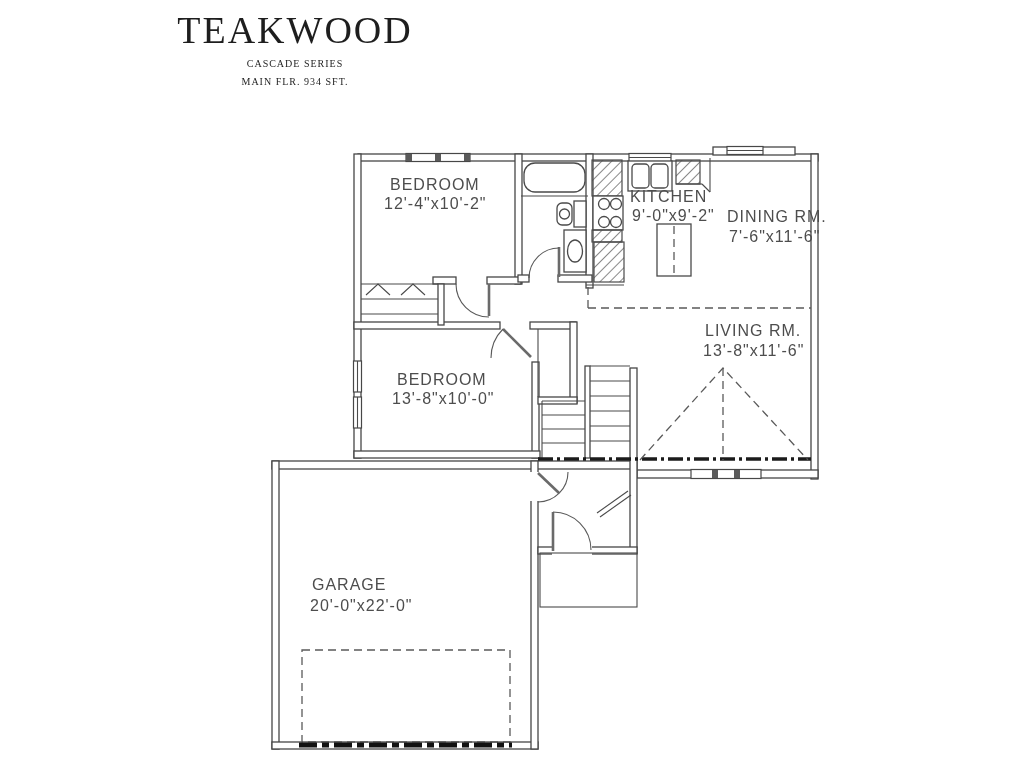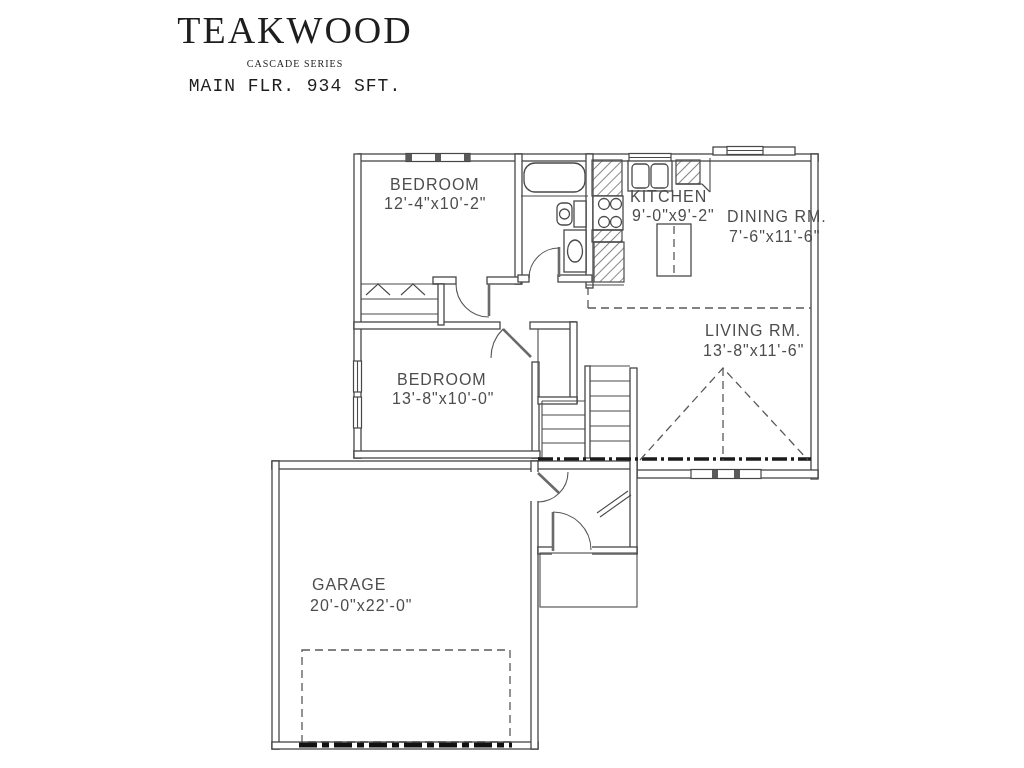--- a/index.html
+++ b/index.html
@@ -2,21 +2,21 @@
 <html><head>
 <meta charset="utf-8">
 <style>
   html,body{margin:0;padding:0;background:#ffffff;}
   .page{position:relative;width:832px;height:768px;background:#fff;overflow:hidden;
         font-family:"Liberation Sans",sans-serif;}
   .title-block{position:absolute;left:115px;top:10px;width:360px;text-align:center;
                color:#1e1e1e;font-family:"Liberation Serif",serif;}
   .title-main{font-size:38px;letter-spacing:2px;line-height:1.1;}
   .title-sub{font-size:10px;letter-spacing:1px;margin-top:6px;}
-  .title-area{font-size:18px;letter-spacing:1px;margin-top:7px;font-family:Liberation Mono, monospace;}
+  .title-area{font-size:10px;letter-spacing:1px;margin-top:7px;}
   svg text{font-family:"Liberation Sans",sans-serif;fill:#4d4d4d;letter-spacing:1px;}
   .wall{fill:#ffffff;stroke:#474747;stroke-width:1.3;}
   .thin{stroke:#4a4a4a;stroke-width:1.1;fill:none;}
   .door{stroke:#5a5a5a;stroke-width:1.1;fill:none;}
   .leaf{stroke:#6a6a6a;stroke-width:2.6;fill:none;}
   .fixture{stroke:#4a4a4a;stroke-width:1.3;fill:#ffffff;}
   .dash{stroke:#5a5a5a;stroke-width:1.3;fill:none;stroke-dasharray:8 5;}
   .beam{stroke:#1b1b1b;stroke-width:3.6;fill:none;stroke-dasharray:15 4 3 4;}
   .gdoor{stroke:#111111;stroke-width:5;fill:none;stroke-dasharray:18 5 7 5;}
   .win{fill:#ffffff;stroke:#474747;stroke-width:1.2;}

